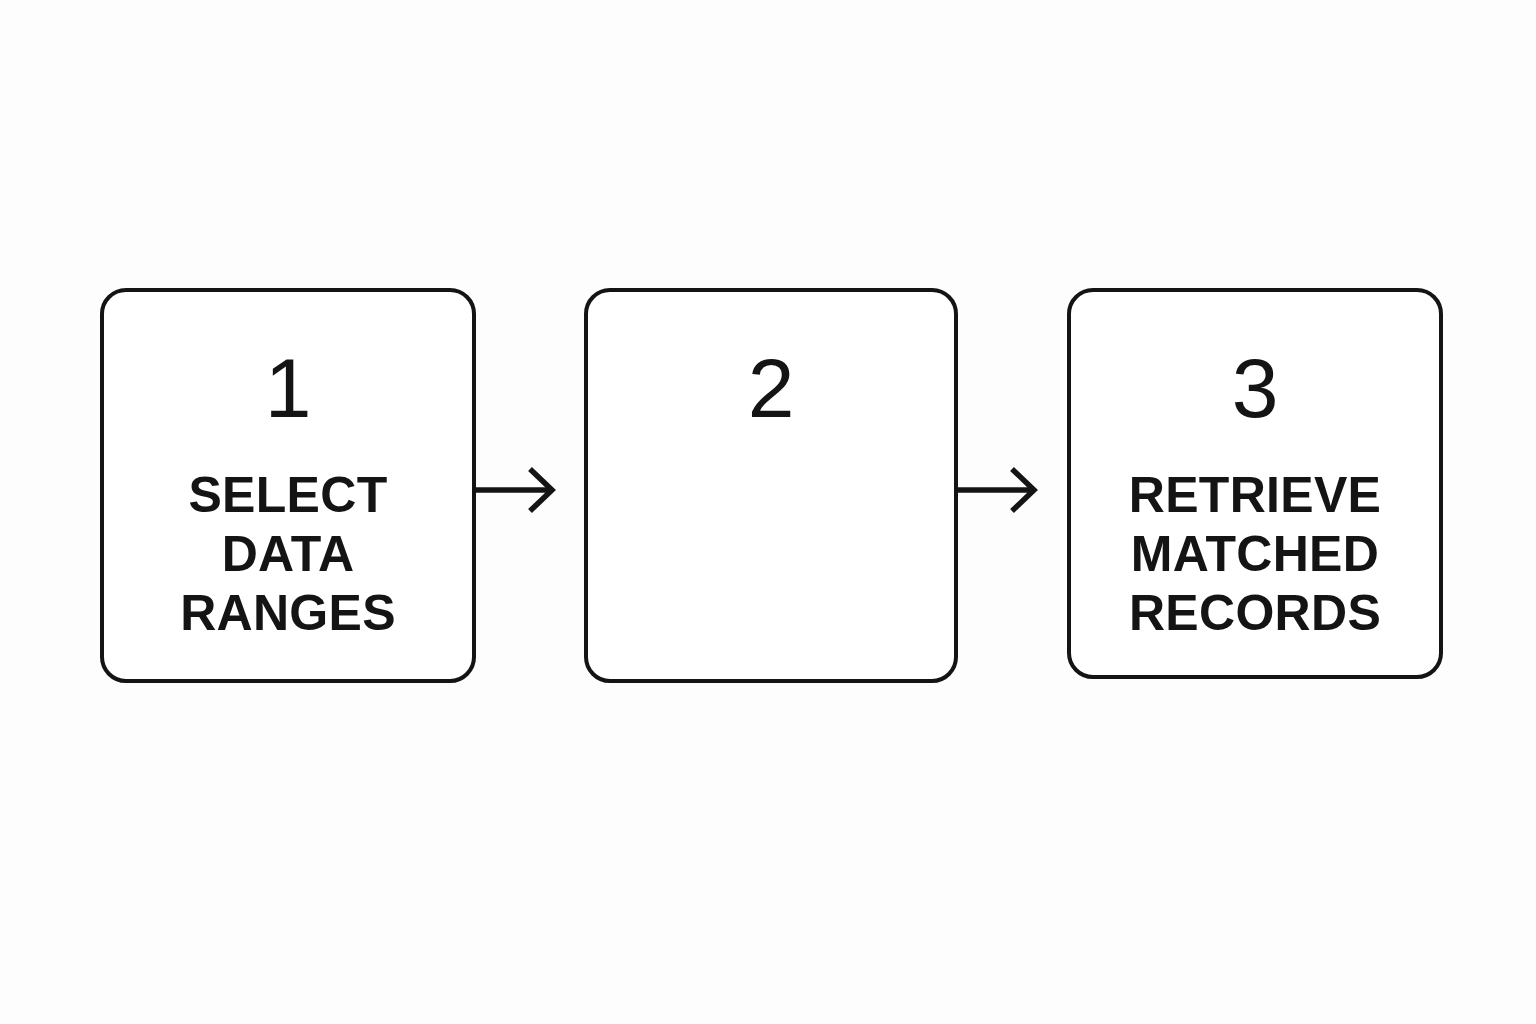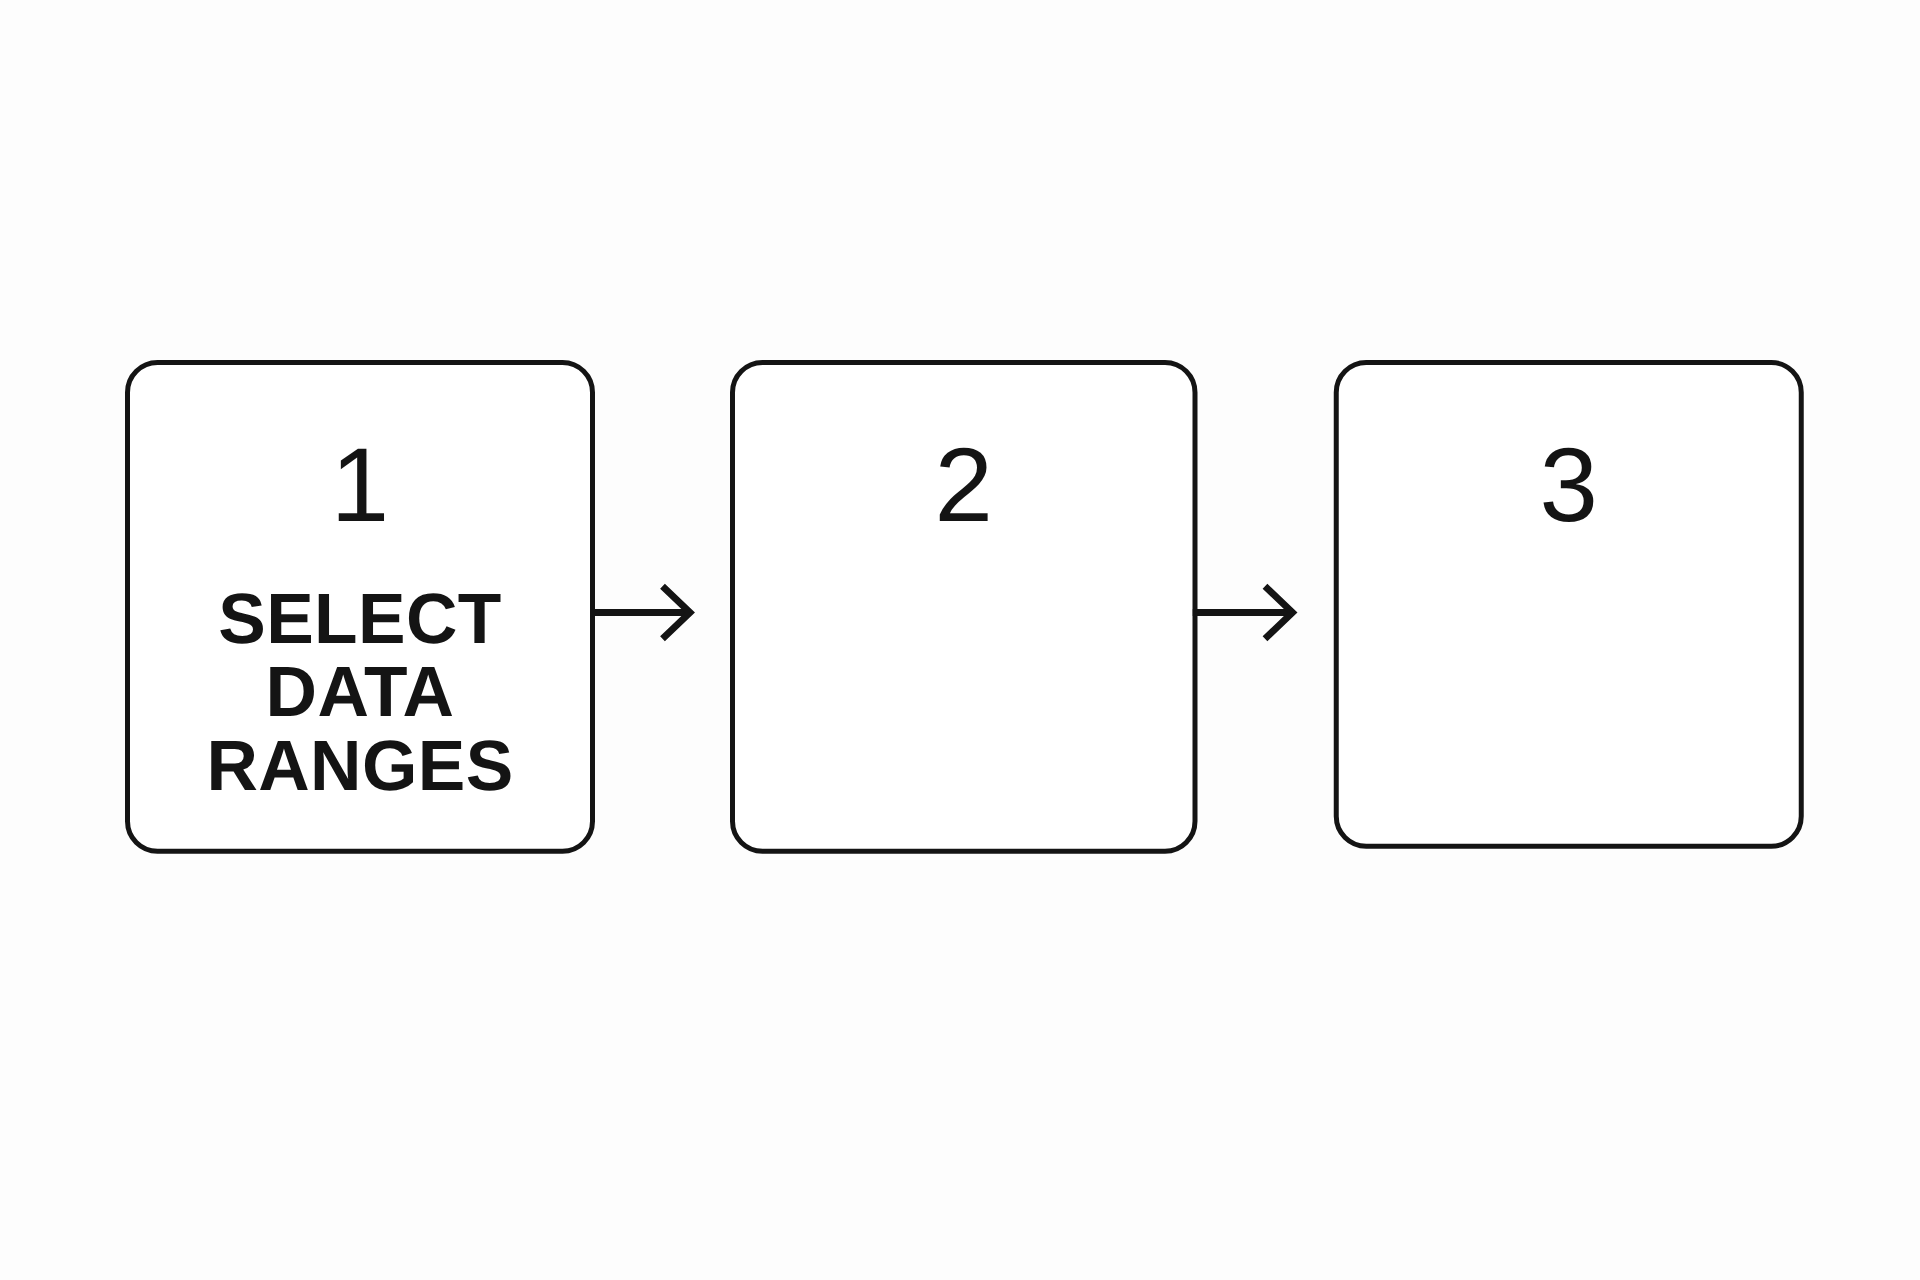--- a/index.html
+++ b/index.html
@@ -42,21 +42,21 @@
     font-size: 84px;
     font-weight: 400;
     line-height: 1;
     letter-spacing: 0px;
     margin-top: 54px;
     font-family: "Liberation Sans", sans-serif;
   }
 
   .step-label {
     color: #141414;
-    font-size: 57px;
+    font-size: 50px;
     font-weight: 700;
     line-height: 59px;
     letter-spacing: 0.3px;
     text-align: center;
     text-transform: uppercase;
     margin-top: 36px;
     padding: 0 10px;
     white-space: pre-line;
     font-family: "Liberation Sans", sans-serif;
   }
@@ -102,15 +102,18 @@
 
   <div class="connector" id="connector-2">
     <svg width="118" height="56" viewBox="0 0 118 56">
       <line x1="0" y1="28" x2="78" y2="28" stroke="#141414" stroke-width="5.5" stroke-linecap="butt"></line>
       <polyline points="58,7 80,28 58,49" fill="none" stroke="#141414" stroke-width="5.5" stroke-linecap="butt" stroke-linejoin="miter"></polyline>
     </svg>
   </div>
 
   <div class="step-box" id="step-3">
     <div class="step-number">3</div>
+    <div class="step-label">RETRIEVE
+MATCHED
+RECORDS</div>
   </div>
 
 </div>
 
 </body></html>

